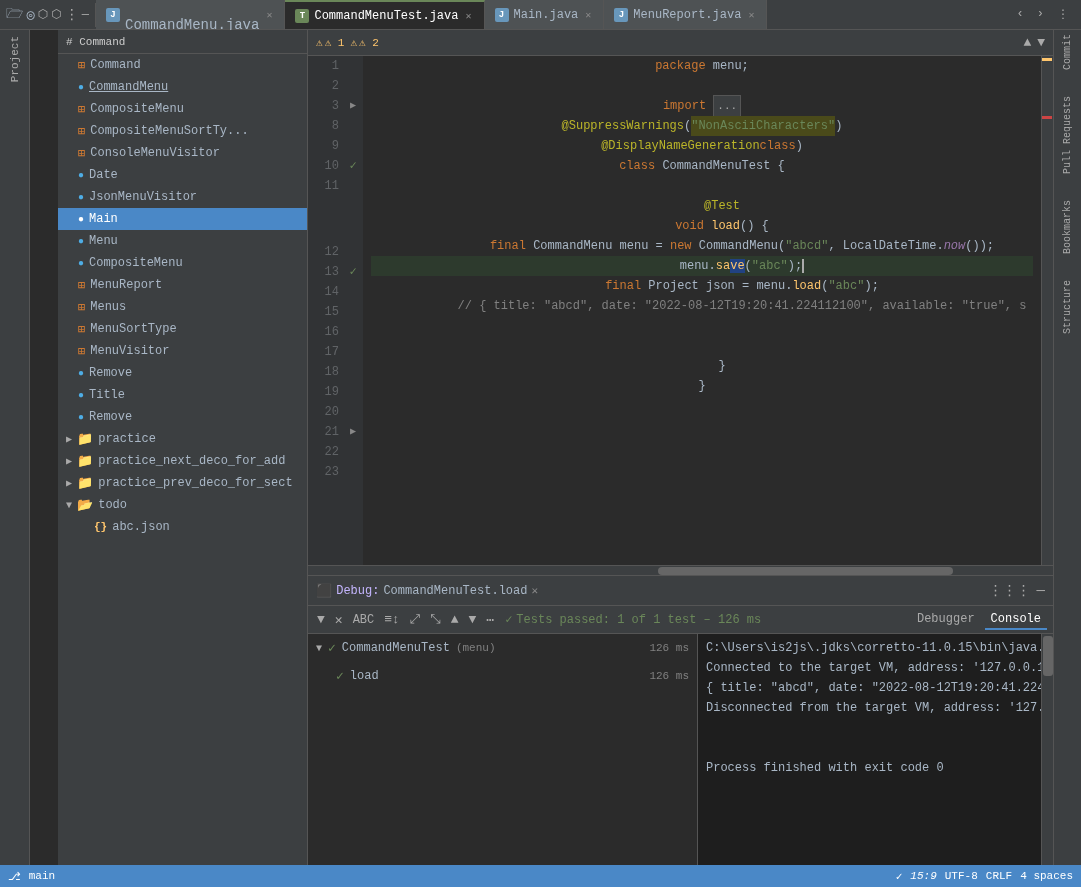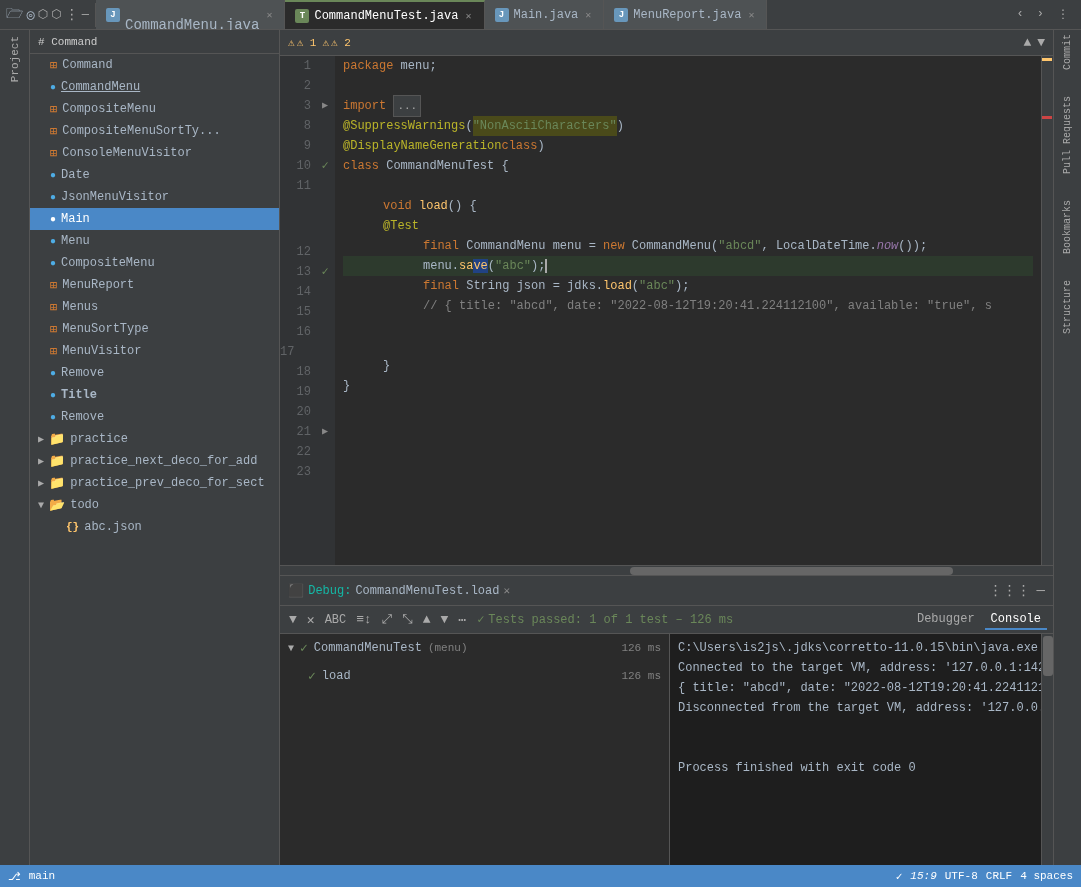--- a/index.html
+++ b/index.html
@@ -22,21 +22,21 @@
     .sidebar-items { overflow-y: auto; flex: 1; }
     .sidebar-item { display: flex; align-items: center; padding: 2px 8px 2px 20px; cursor: pointer; gap: 5px; height: 22px; white-space: nowrap; }
     .sidebar-item.active { background: #4a88c7; color: #fff; }
     .sidebar-group { display: flex; align-items: center; padding: 2px 8px; cursor: pointer; gap: 5px; height: 22px; white-space: nowrap; }
 
     
     .editor-area { flex: 1; display: flex; flex-direction: column; overflow: hidden; }
 
     
     .code-view { flex: 1; overflow: auto; background: #2b2b2b; display: flex; }
-    .code-line { height: 20px; line-height: 20px; white-space: pre; font-size: 12px; display: flex; align-items: center; }
+    .code-line { height: 20px; line-height: 20px; white-space: pre; font-size: 12px; display: flex; align-items: center; justify-content: center; }
 
     
     .debug-panel { height: 290px; background: #2b2b2b; border-top: 1px solid #555; display: flex; flex-direction: column; flex-shrink: 0; }
 
     .tab-icon { width: 14px; height: 14px; border-radius: 2px; display: inline-flex; align-items: center; justify-content: center; font-size: 9px; font-weight: bold; flex-shrink: 0; }
     .tab-icon-java { background: #6897bb; color: #fff; }
     .tab-icon-test { background: #6a8759; color: #fff; }
 
     .sidebar-scroll { overflow-y: auto; }
 
@@ -83,21 +83,21 @@
       <span class="tab-bar-btn">⋮</span>
     </div>
   </div>
 
   <div class="main-area" style="flex:1; overflow:hidden;">
 
     <div style="width:30px; background:#3c3f41; border-right:1px solid #555; display:flex; flex-direction:column; align-items:center; padding-top:6px; gap:8px; flex-shrink:0;">
       <span style="color:#aaa; font-size:14px; cursor:pointer; writing-mode:vertical-rl; transform:rotate(180deg); font-size:11px; color:#aaa;">Project</span>
     </div>
 
-    <div class="sidebar" style="width:250px;">
+    <div class="sidebar" style="width:250px;margin-left:28px;">
       <div class="sidebar-header">
         <span># Command</span>
       </div>
       <div class="sidebar-items sidebar-scroll">
 
         <div class="sidebar-item">
           <span style="color:#cc7832; font-size:12px;">⊞</span>
           <span style="font-size:12px;">Command</span>
         </div>
         <div class="sidebar-item">
@@ -151,21 +151,21 @@
         <div class="sidebar-item">
           <span style="color:#cc7832; font-size:12px;">⊞</span>
           <span style="font-size:12px;">MenuVisitor</span>
         </div>
         <div class="sidebar-item">
           <span style="color:#4eade5; font-size:10px;">●</span>
           <span style="font-size:12px;">Remove</span>
         </div>
         <div class="sidebar-item">
           <span style="color:#4eade5; font-size:10px;">●</span>
-          <span style="font-size:12px;font-weight:bold;">Title</span>
+          <span style="font-size:12px;">Title</span>
         </div>
         <div class="sidebar-item">
           <span style="color:#4eade5; font-size:10px;">●</span>
           <span style="font-size:12px;">Remove</span>
         </div>
 
         <div class="sidebar-group" style="padding-left:8px;">
           <span style="font-size:10px; color:#aaa;">▶</span>
           <span style="font-size:13px;">📁</span>
           <span style="font-size:12px;">practice</span>
@@ -263,21 +263,21 @@
             <span style="width:35px; text-align:right; padding-right:4px;">15</span>
             <span style="width:20px; text-align:center;"></span>
           </div>
 
           <div style="display:flex; height:20px; align-items:center;">
             <span style="width:35px; text-align:right; padding-right:4px;">16</span>
             <span style="width:20px; text-align:center;"></span>
           </div>
 
           <div style="display:flex; height:20px; align-items:center;">
-            <span style="width:35px; text-align:left; padding-right:4px;">17</span>
+            <span style="width:35px; text-align:right; padding-right:4px;">17</span>
             <span style="width:20px; text-align:center;"></span>
           </div>
 
           <div style="display:flex; height:20px; align-items:center;">
             <span style="width:35px; text-align:right; padding-right:4px;">18</span>
             <span style="width:20px; text-align:center;"></span>
           </div>
 
           <div style="display:flex; height:20px; align-items:center;">
             <span style="width:35px; text-align:right; padding-right:4px;">19</span>
@@ -325,37 +325,37 @@
             <span style="color:#bbb529;">@DisplayNameGeneration</span><span style="color:#cc7832;">class</span><span style="color:#a9b7c6;">)</span>
           </div>
 
           <div class="code-line">
             <span style="color:#cc7832;">class</span><span style="color:#a9b7c6;"> </span><span style="color:#a9b7c6;">CommandMenuTest {</span>
           </div>
 
           <div class="code-line">&nbsp;</div>
 
           <div class="code-line">
+            <span style="padding-left:40px;"><span style="color:#bbb529;">@Test</span></span>
+          </div>
+
+          <div class="code-line">
             <span style="padding-left:40px;"><span style="color:#cc7832;">void</span><span style="color:#a9b7c6;"> </span><span style="color:#ffc66d;">load</span><span style="color:#a9b7c6;">() {</span></span>
-          </div>
-
-          <div class="code-line">
-            <span style="padding-left:40px;"><span style="color:#bbb529;">@Test</span></span>
           </div>
 
           <div class="code-line">
             <span style="padding-left:80px;"><span style="color:#cc7832;">final</span><span style="color:#a9b7c6;"> CommandMenu menu = </span><span style="color:#cc7832;">new</span><span style="color:#a9b7c6;"> CommandMenu(</span><span style="color:#6a8759;">"abcd"</span><span style="color:#a9b7c6;">, LocalDateTime.</span><span style="color:#9876aa; font-style:italic;">now</span><span style="color:#a9b7c6;">());</span></span>
           </div>
 
           <div class="code-line" style="background:#2d3a2d;">
             <span style="padding-left:80px;"><span style="color:#a9b7c6;">menu.</span><span style="color:#ffc66d;">sa</span><span style="background:#214283; color:#ffc66d;">ve</span><span style="color:#a9b7c6;">(</span><span style="color:#6a8759;">"abc"</span><span style="color:#a9b7c6;">);</span><span style="border-left:2px solid #aaa; margin-left:0;"></span></span>
           </div>
 
           <div class="code-line">
-            <span style="padding-left:80px;"><span style="color:#cc7832;">final</span><span style="color:#a9b7c6;"> String json = jdks.</span><span style="color:#ffc66d;">load</span><span style="color:#a9b7c6;">(</span><span style="color:#6a8759;">"abc"</span><span style="color:#a9b7c6;">);</span></span>
+            <span style="padding-left:80px;"><span style="color:#cc7832;">final</span><span style="color:#a9b7c6;"> Project json = menu.</span><span style="color:#ffc66d;">load</span><span style="color:#a9b7c6;">(</span><span style="color:#6a8759;">"abc"</span><span style="color:#a9b7c6;">);</span></span>
           </div>
 
 
           <div class="code-line">
             <span style="padding-left:80px; color:#808080;">// { title: "abcd", date: "2022-08-12T19:20:41.224112100", available: "true", s</span>
           </div>
 
           <div class="code-line">&nbsp;</div>
 
           <div class="code-line">&nbsp;</div>
@@ -378,21 +378,21 @@
       </div>
 
       <div style="height:10px; background:#3c3f41; border-top:1px solid #555; flex-shrink:0;">
         <div style="height:8px; background:#666; border-radius:4px; margin:1px 100px 1px 350px;"></div>
       </div>
 
       <div class="debug-panel">
 
         <div style="background:#3c3f41; display:flex; align-items:center; padding:0 8px; height:30px; border-bottom:1px solid #555; flex-shrink:0;">
           <span style="color:#cc4444; font-size:13px;">⬛</span>
-          <span style="font-size:12px; color:#14b8a6; margin-left:4px;">Debug:</span>
+          <span style="font-size:12px; color:#c4b5fd; margin-left:4px;">Debug:</span>
           <span style="font-size:12px; color:#a9b7c6; margin-left:4px;">CommandMenuTest.load</span>
           <span style="font-size:11px; color:#888; margin-left:4px; cursor:pointer;">✕</span>
           <div style="display:flex; margin-left:auto; gap:6px; align-items:center;">
             <span style="color:#aaa; font-size:14px; cursor:pointer;">⋮⋮⋮</span>
             <span style="color:#aaa; font-size:14px; cursor:pointer;">─</span>
           </div>
         </div>
 
         <div style="background:#3c3f41; display:flex; align-items:center; padding:0 6px; height:28px; border-bottom:1px solid #555; flex-shrink:0; gap:4px;">
 

